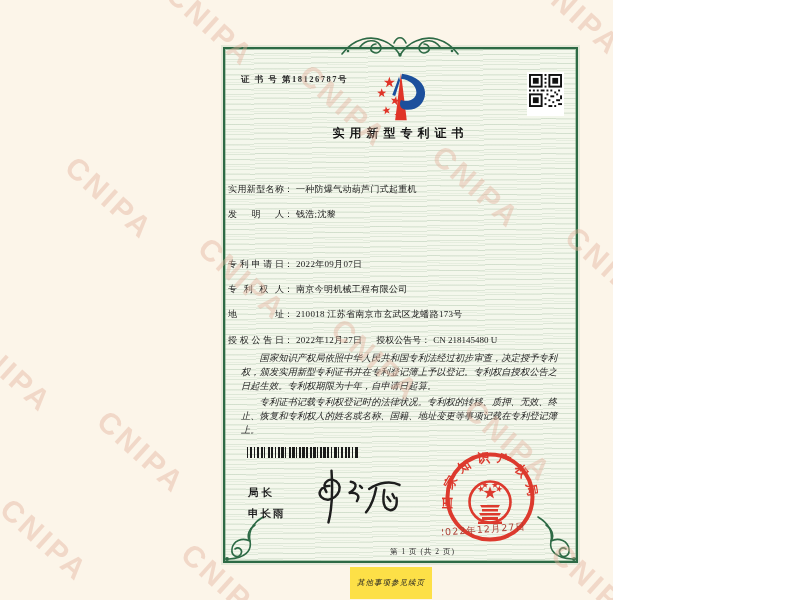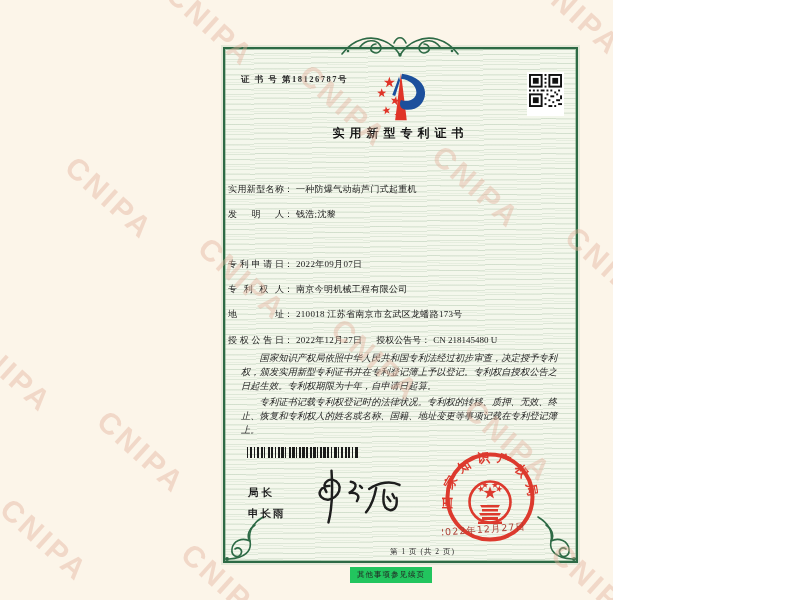--- a/index.html
+++ b/index.html
@@ -60,22 +60,22 @@
   .director-name{left:23px;top:458px;font-size:10.5px;font-weight:700;letter-spacing:2px;color:#1b1b1b;}
   .signature{left:73px;top:409px;width:132px;height:72px;}
   .seal{left:217px;top:400px;width:96px;height:96px;opacity:.94;}
   .page-info{left:0;top:498px;width:100%;text-align:center;font-size:7.5px;color:#2a2a2a;letter-spacing:1px;padding-left:22px;}
   .orn-top{left:114px;top:-19px;width:122px;height:32px;}
   .orn-bl{left:-4px;top:466px;width:44px;height:48px;}
   .orn-br{right:-4px;top:466px;width:44px;height:48px;transform:scaleX(-1);}
   
   .note{
     position:absolute;left:350px;top:567px;z-index:4;
-    background:#22c55e;padding:3px 7px;font-size:7.5px;color:#222;
-    letter-spacing:1px;white-space:nowrap;
+    background:#fde047;padding:11px 7px;font-size:7.5px;color:#222;
+    letter-spacing:1px;white-space:nowrap;font-style:italic;
   }
 </style>
 </head>
 <body>
 
 <svg width="0" height="0" style="position:absolute">
   <defs>
     <path id="st" d="M0,-5 L1.18,-1.62 L4.76,-1.55 L1.9,0.62 L2.94,4.05 L0,2 L-2.94,4.05 L-1.9,0.62 L-4.76,-1.55 L-1.18,-1.62 Z"></path>
   </defs>
 </svg>

